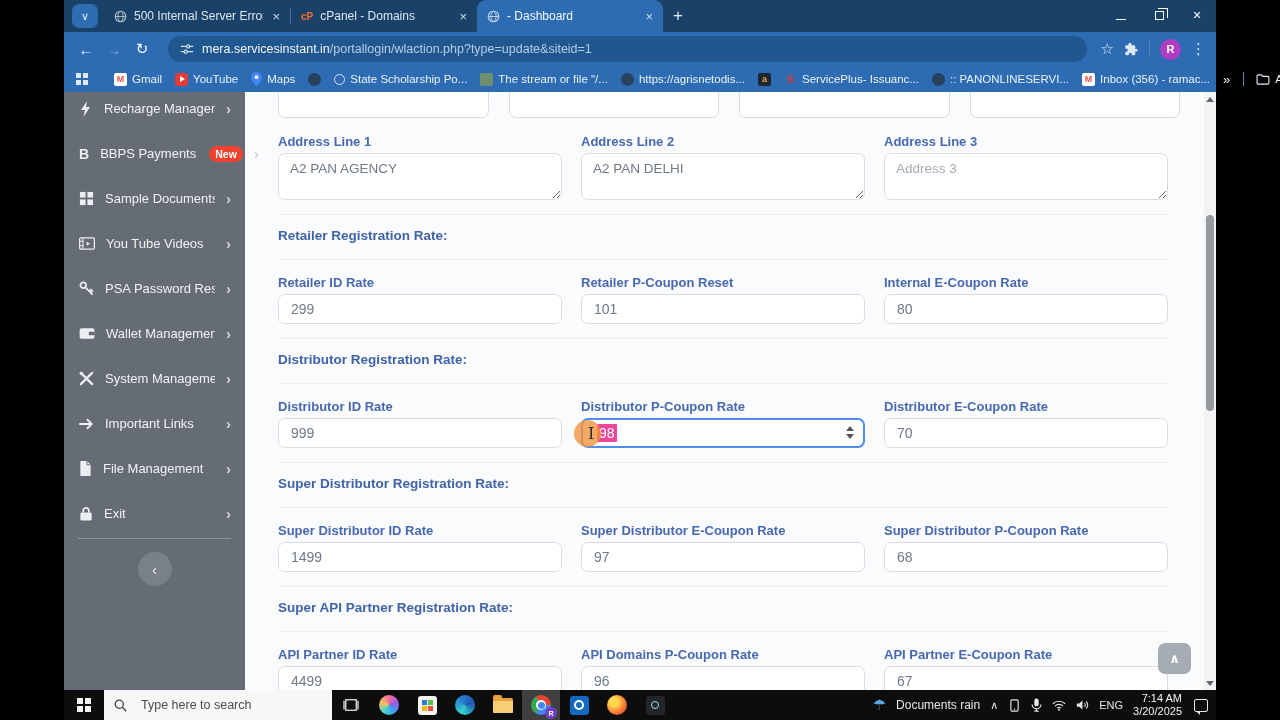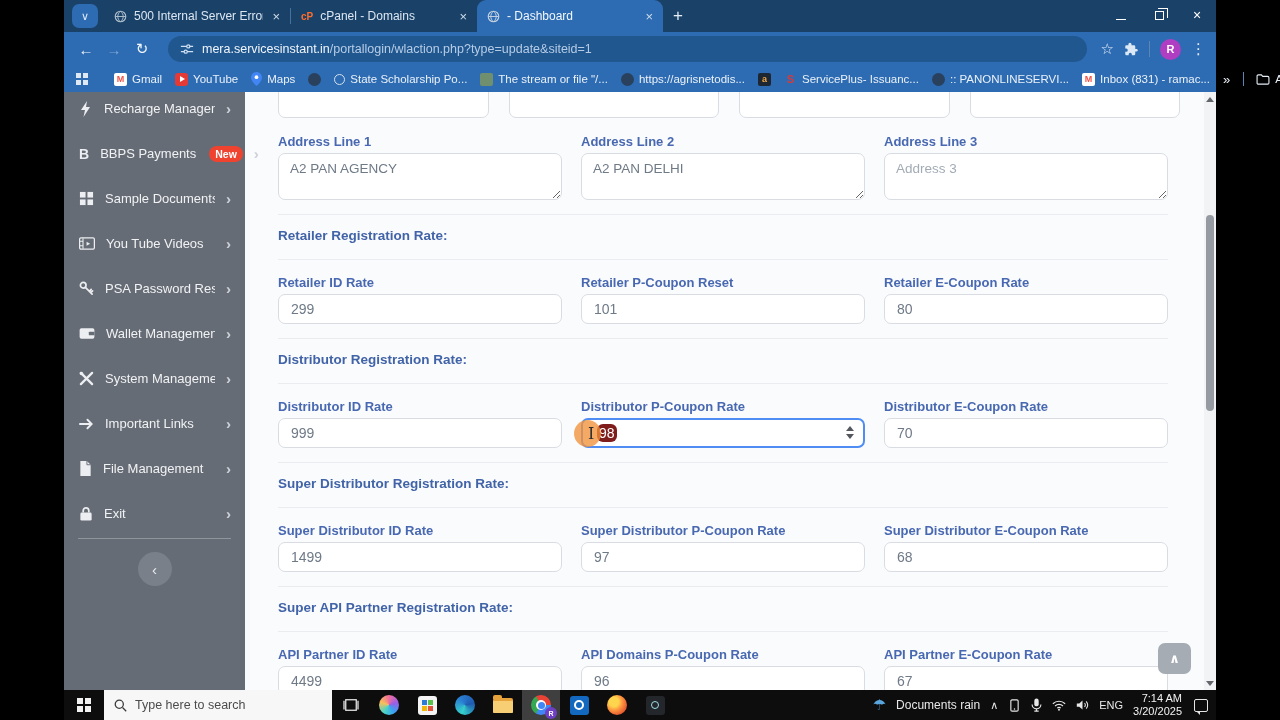--- a/index.html
+++ b/index.html
@@ -81,21 +81,21 @@
     font-family:"Liberation Sans",sans-serif;font-size:13.5px;color:#6f7a87;background:#fff;resize:both;}
   textarea.f-area::placeholder{color:#a3abb5;}
   .f-input{width:100%;height:30px;border:1px solid #d9dde3;border-radius:7px;padding:0 12px;font-size:14px;color:#6f7a87;background:#fff;
     font-family:"Liberation Sans",sans-serif;}
   hr.sec{border:none;border-top:1px solid #eaecf0;margin:14px 0 0;}
   hr.after-head{margin-top:16px;}
   .sec-head{margin-top:14px;color:#4163a8;font-size:13.5px;font-weight:bold;height:14px;line-height:14px;}
 
   .num-focus{position:relative;width:100%;height:30px;background:#fff;border:2px solid #4f8df5;border-radius:7px;
     display:flex;align-items:center;padding-left:14px;}
-  .sel-text{background:#7f1d1d;color:#fff;font-size:14px;padding:1px 2px;border-radius:6px;z-index:2;}
+  .sel-text{background:#ec4899;color:#fff;font-size:14px;padding:1px 2px;border-radius:1px;z-index:2;}
   .click-circle{position:absolute;left:-9px;top:0px;width:27px;height:27px;border-radius:50%;background:rgba(241,146,58,.78);z-index:3;}
   .ibeam{position:absolute;left:5px;top:4px;font-family:"DejaVu Serif",serif;font-size:16px;color:#2b2b2b;z-index:4;}
   .spinner{position:absolute;right:9px;top:6px;display:flex;flex-direction:column;gap:3px;}
   .spin-up{width:0;height:0;border-left:4px solid transparent;border-right:4px solid transparent;border-bottom:5px solid #54585e;}
   .spin-down{width:0;height:0;border-left:4px solid transparent;border-right:4px solid transparent;border-top:5px solid #54585e;}
 
   .scrollbar{width:12px;background:#f2f3f5;position:relative;flex:none;}
   .sb-arrow{position:absolute;left:0;width:12px;height:14px;display:flex;align-items:center;justify-content:center;}
   .sb-up{top:0;}
   .sb-down{bottom:0;}
@@ -104,21 +104,21 @@
   .sb-thumb{position:absolute;left:2px;width:8px;border-radius:4px;background:#969ba1;top:123px;height:196px;}
   .scroll-top{position:absolute;left:1094px;top:551px;width:33px;height:31px;border-radius:7px;background:#a6acb4;
     color:#fff;display:flex;align-items:center;justify-content:center;font-size:13px;font-weight:bold;z-index:5;}
 
   
   .taskbar{height:30px;background:#0d0d0d;display:flex;align-items:stretch;color:#e8e8e8;}
   .tb-btn{display:flex;align-items:center;justify-content:center;}
   .start{width:40px;}
   .win-logo{display:grid;grid-template-columns:6px 6px;grid-gap:1.5px;}
   .win-logo i{width:6px;height:6px;background:#f2f2f2;}
-  .tb-search{width:228px;background:#f7f7f7;display:flex;align-items:center;gap:8px;padding-left:10px;color:#4c4c4c;font-size:12.5px;}
+  .tb-search{width:228px;background:#f7f7f7;display:flex;align-items:center;gap:14px;padding-left:10px;color:#4c4c4c;font-size:12.5px;}
   .tk-icons{display:flex;align-items:center;}
   .tk{width:38px;height:30px;display:flex;align-items:center;justify-content:center;position:relative;}
   .tk.active{background:#3f3f3f;}
   .ico-circle{width:20px;height:20px;border-radius:50%;}
   .copilot{background:conic-gradient(#f26d9c,#9b5de5,#3aa0f3,#4cd5c5,#f8c05a,#f26d9c);}
   .store{width:19px;height:19px;background:#f4f4f4;border-radius:3px;display:grid;place-items:center;}
   .store i{display:grid;grid-template-columns:5px 5px;grid-gap:1px;}
   .store i b{width:5px;height:5px;background:#2c7bd4;}
   .edge{background:conic-gradient(from 200deg,#35d0cb,#2a7fd4,#1f5bb0,#35d0cb);}
   .folder-ic{width:20px;height:15px;background:#e8a33d;border-radius:2px;position:relative;}
@@ -254,21 +254,21 @@
       <span class="bm">
           <span class="fav fav-sp">S</span>
           <span>ServicePlus- Issuanc...</span>
         </span>
       <span class="bm">
           <span class="fav fav-dark"></span>
           <span>:: PANONLINESERVI...</span>
         </span>
       <span class="bm">
           <span class="fav fav-gmail">M</span>
-          <span>Inbox (831) - ramac...</span>
+          <span>Inbox (356) - ramac...</span>
         </span>
       <span style="font-size:13px;">»</span>
       <span class="bm-right">
         <span class="bm-sep"></span>
         <span class="bm">
             <svg width="14" height="11" viewBox="0 0 16 13">
               <path d="M1 2.5A1.5 1.5 0 0 1 2.5 1h3.6l1.6 1.8h5.8A1.5 1.5 0 0 1 15 4.3v6.2a1.5 1.5 0 0 1-1.5 1.5h-11A1.5 1.5 0 0 1 1 10.5z" fill="none" stroke="#e5edf7" stroke-width="1.3"></path>
             </svg>
             <span>All Bookmarks</span>
           </span>
@@ -385,21 +385,21 @@
           <textarea class="f-area" placeholder="Address 3" style=""></textarea>
         </div>
 
         <hr class="sec">
 
         <div class="sec-head">Retailer Registration Rate:</div>
         <hr class="sec after-head">
         <div class="row3 lbl-row">
           <label class="f-label">Retailer ID Rate</label>
           <label class="f-label">Retailer P-Coupon Reset</label>
-          <label class="f-label">Retailer E-Coupon Rate</label>
+          <label class="f-label">Internal E-Coupon Rate</label>
         </div>
         <div class="row3 inp-row">
           <input class="f-input" value="299" style="">
           <input class="f-input" value="101" style="">
           <input class="f-input" value="80" style="">
         </div>
 
         <hr class="sec">
 
         <div class="sec-head">Distributor Registration Rate:</div>
@@ -422,22 +422,22 @@
           </div>
           <input class="f-input" value="70" style="">
         </div>
 
         <hr class="sec">
 
         <div class="sec-head">Super Distributor Registration Rate:</div>
         <hr class="sec after-head">
         <div class="row3 lbl-row">
           <label class="f-label">Super Distributor ID Rate</label>
+          <label class="f-label">Super Distributor E-Coupon Rate</label>
           <label class="f-label">Super Distributor P-Coupon Rate</label>
-          <label class="f-label">Super Distributor E-Coupon Rate</label>
         </div>
         <div class="row3 inp-row">
           <input class="f-input" value="1499" style="">
           <input class="f-input" value="97" style="">
           <input class="f-input" value="68" style="">
         </div>
 
         <hr class="sec">
 
         <div class="sec-head">Super API Partner Registration Rate:</div>

